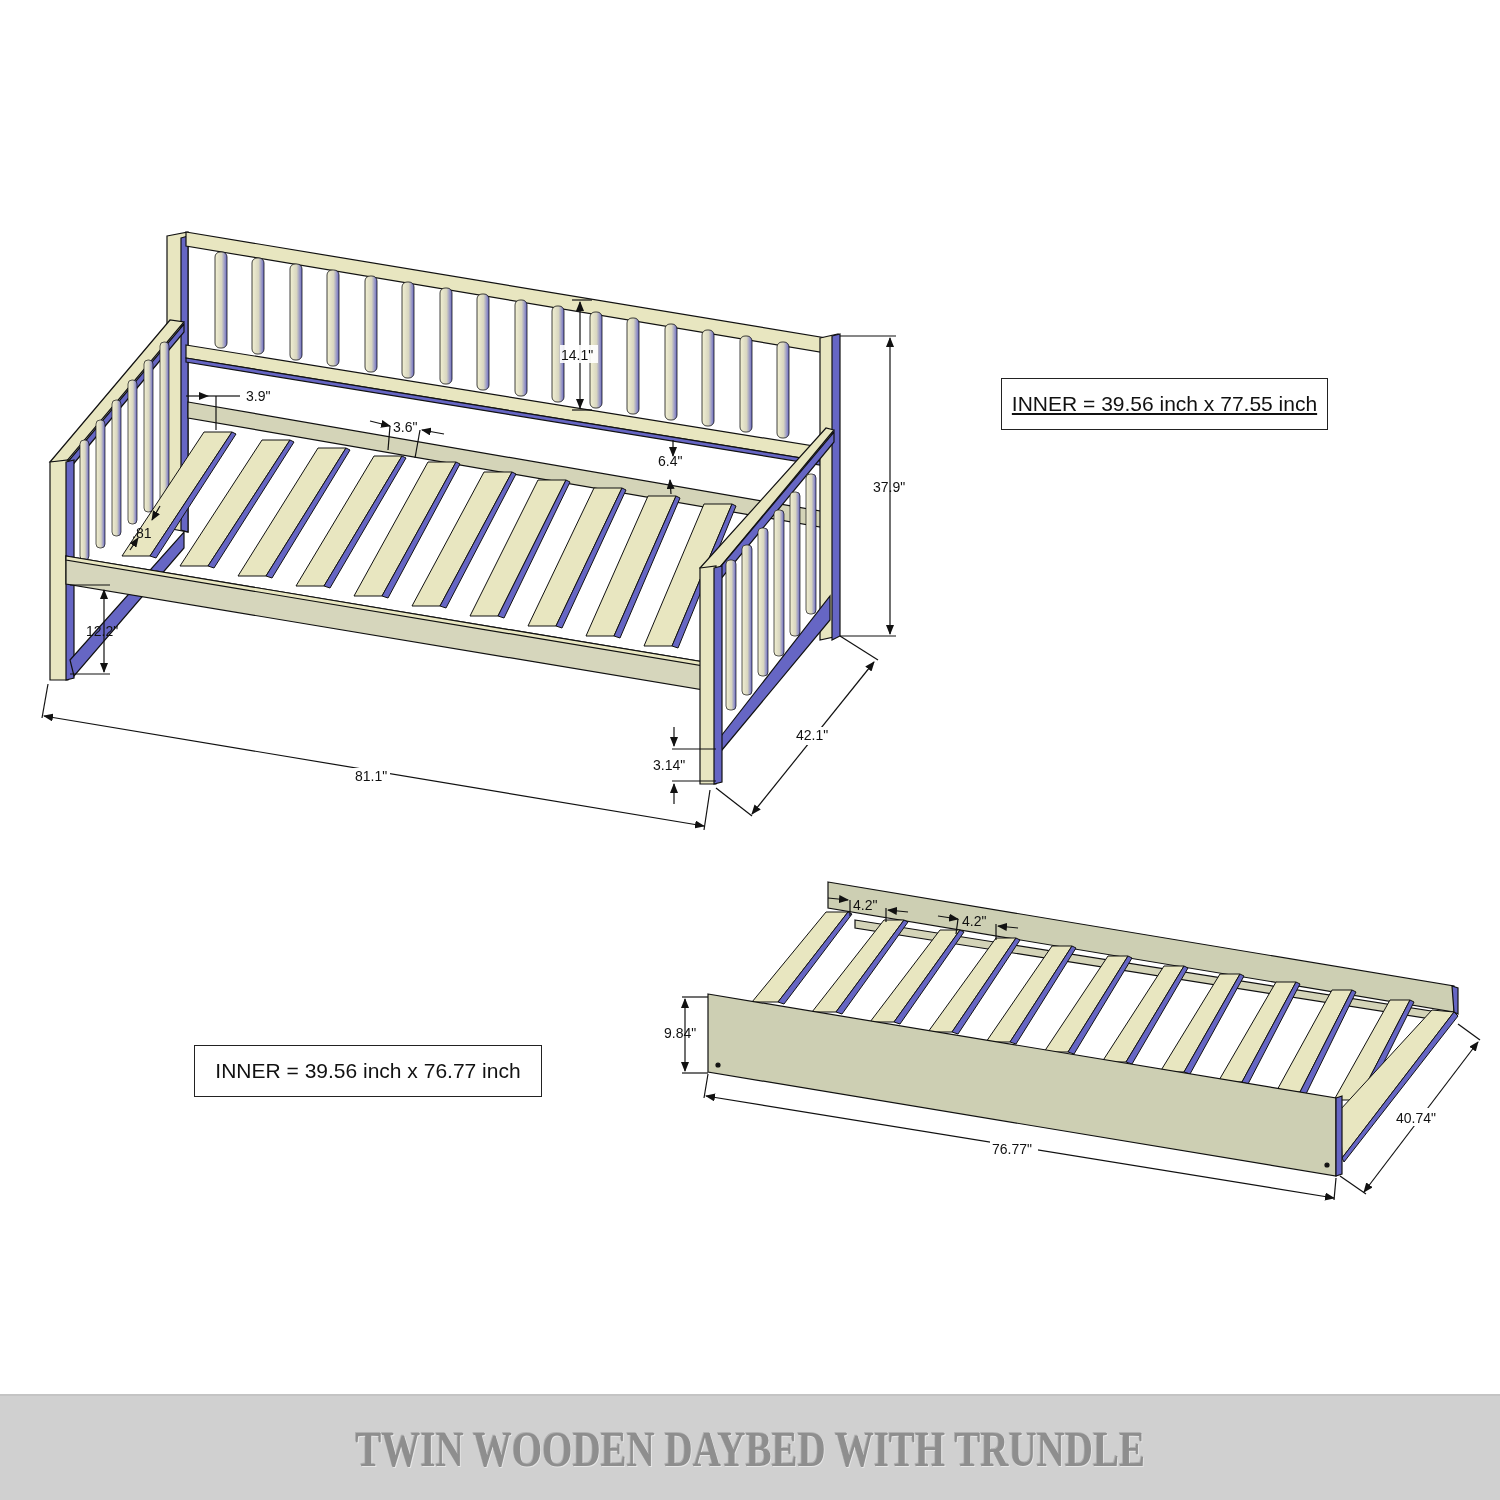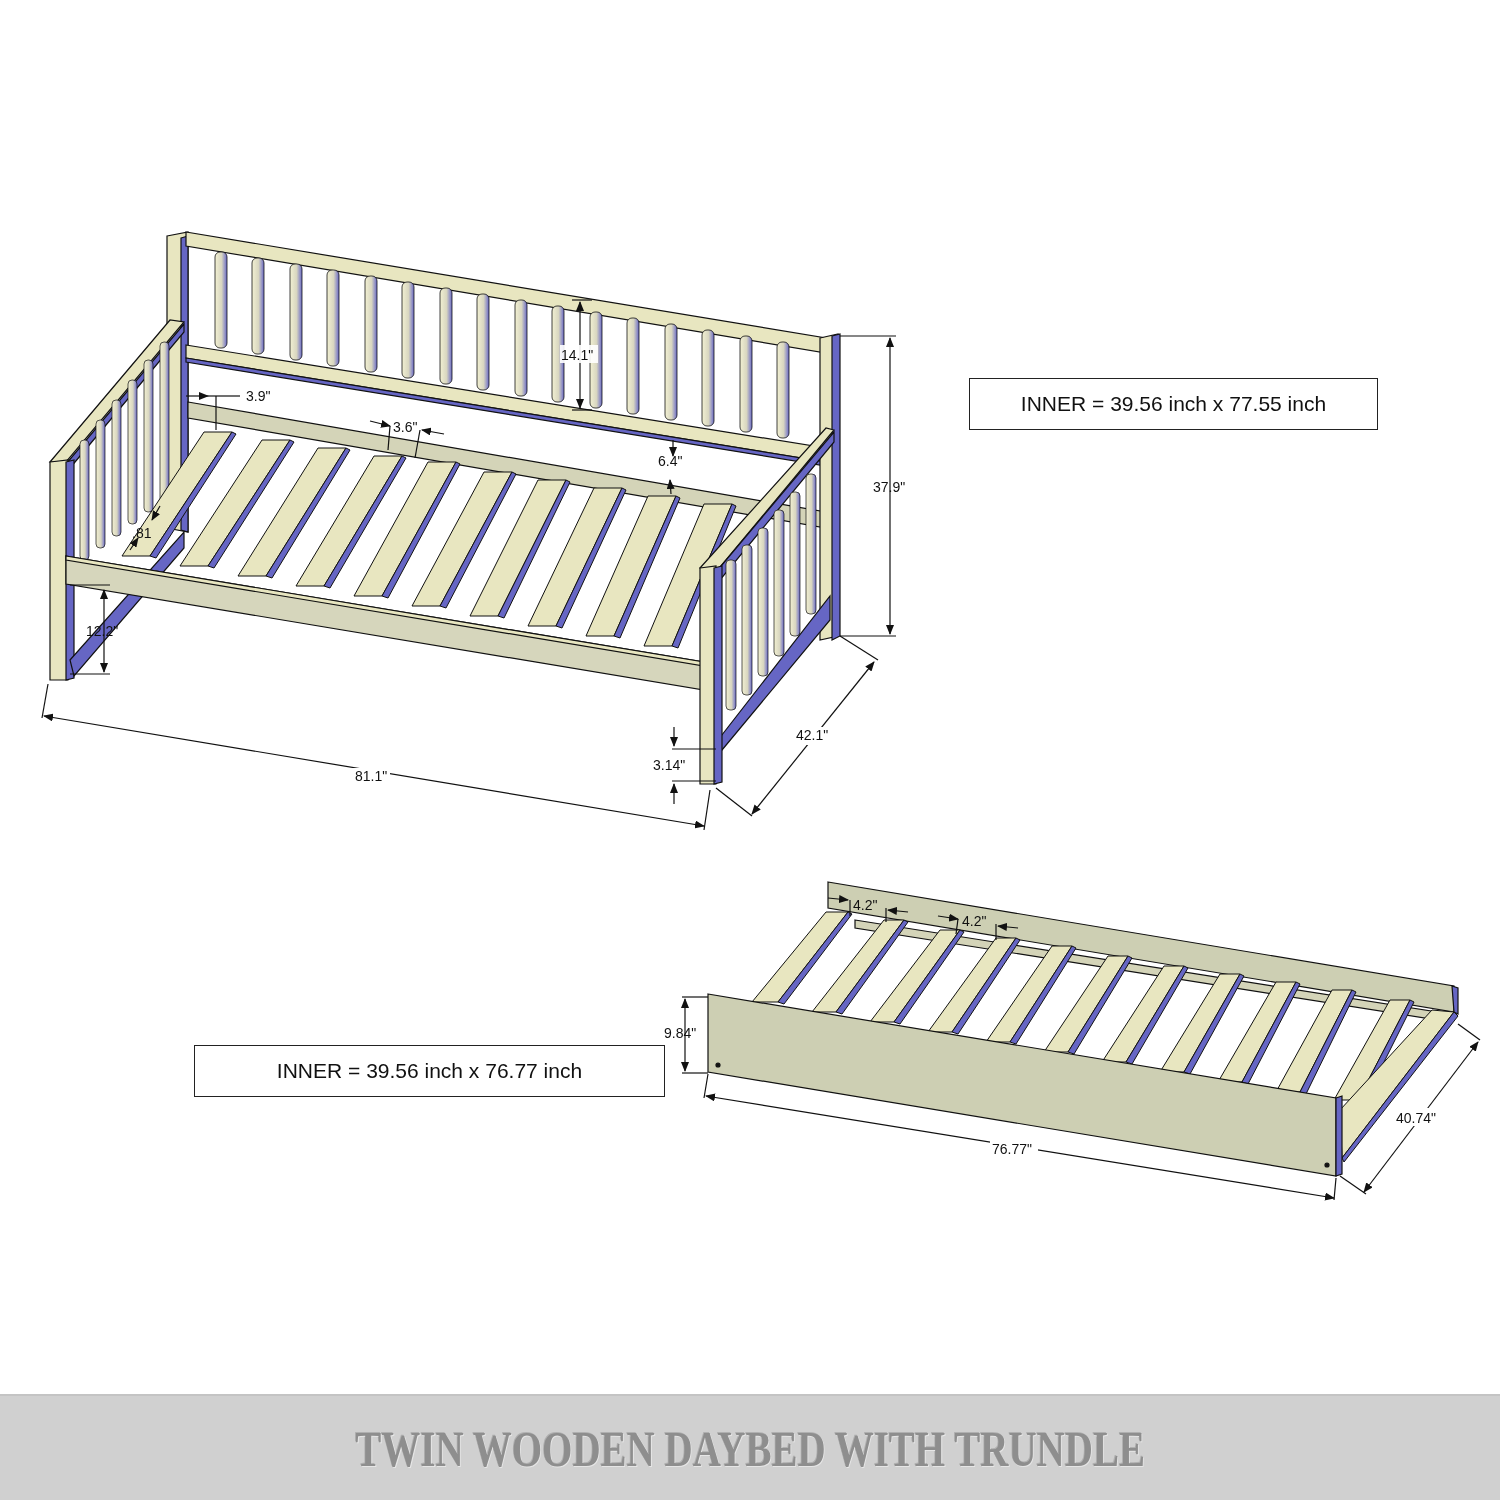--- a/index.html
+++ b/index.html
@@ -1,21 +1,21 @@
 <!DOCTYPE html>
 <html><head>
 <meta charset="utf-8">
 <style>
   html, body { margin: 0; padding: 0; background: #ffffff; }
   body { width: 1500px; height: 1500px; position: relative; overflow: hidden; font-family: "Liberation Sans", sans-serif; }
   #drawing { position: absolute; left: 0; top: 0; width: 1500px; height: 1380px; }
   .dim-text { font-family: "Liberation Sans", sans-serif; font-size: 14px; fill: #111; }
   .inner-box { position: absolute; border: 1.5px solid #222; background: #fff; display: flex; align-items: center; justify-content: center; font-family: "Liberation Sans", sans-serif; font-size: 21px; color: #111; box-sizing: border-box; }
-  #inner-daybed { left: 969px; top: 378px; width: 409px; height: 52px; }
-  #inner-trundle { left: 194px; top: 1045px; width: 471px; height: 52px; }
+  #inner-daybed { left: 1001px; top: 378px; width: 327px; height: 52px; text-decoration: underline; }
+  #inner-trundle { left: 194px; top: 1045px; width: 348px; height: 52px; }
   #title-band { position: absolute; left: 0; top: 1394px; width: 1500px; height: 106px; background: #d0d0d0; border-top: 2px solid #c4c4c4; display: flex; align-items: center; justify-content: center; }
   #title-text { font-family: "Liberation Serif", serif; font-weight: bold; font-size: 50px; letter-spacing: 0px; color: #8e8e8e; transform: scaleX(0.78); text-shadow: 1px 1px 0 #e6e6e6, -1px -1px 0 #b0b0b0; white-space: nowrap; }
 </style>
 </head>
 <body>
 
 <svg id="drawing" viewBox="0 0 1500 1380" xmlns="http://www.w3.org/2000/svg">
   <defs>
     <marker id="arr" markerWidth="10" markerHeight="8" refX="9" refY="4" orient="auto-start-reverse" markerUnits="userSpaceOnUse">
       <path d="M0,0 L10,4 L0,8 z" fill="#111"></path>

